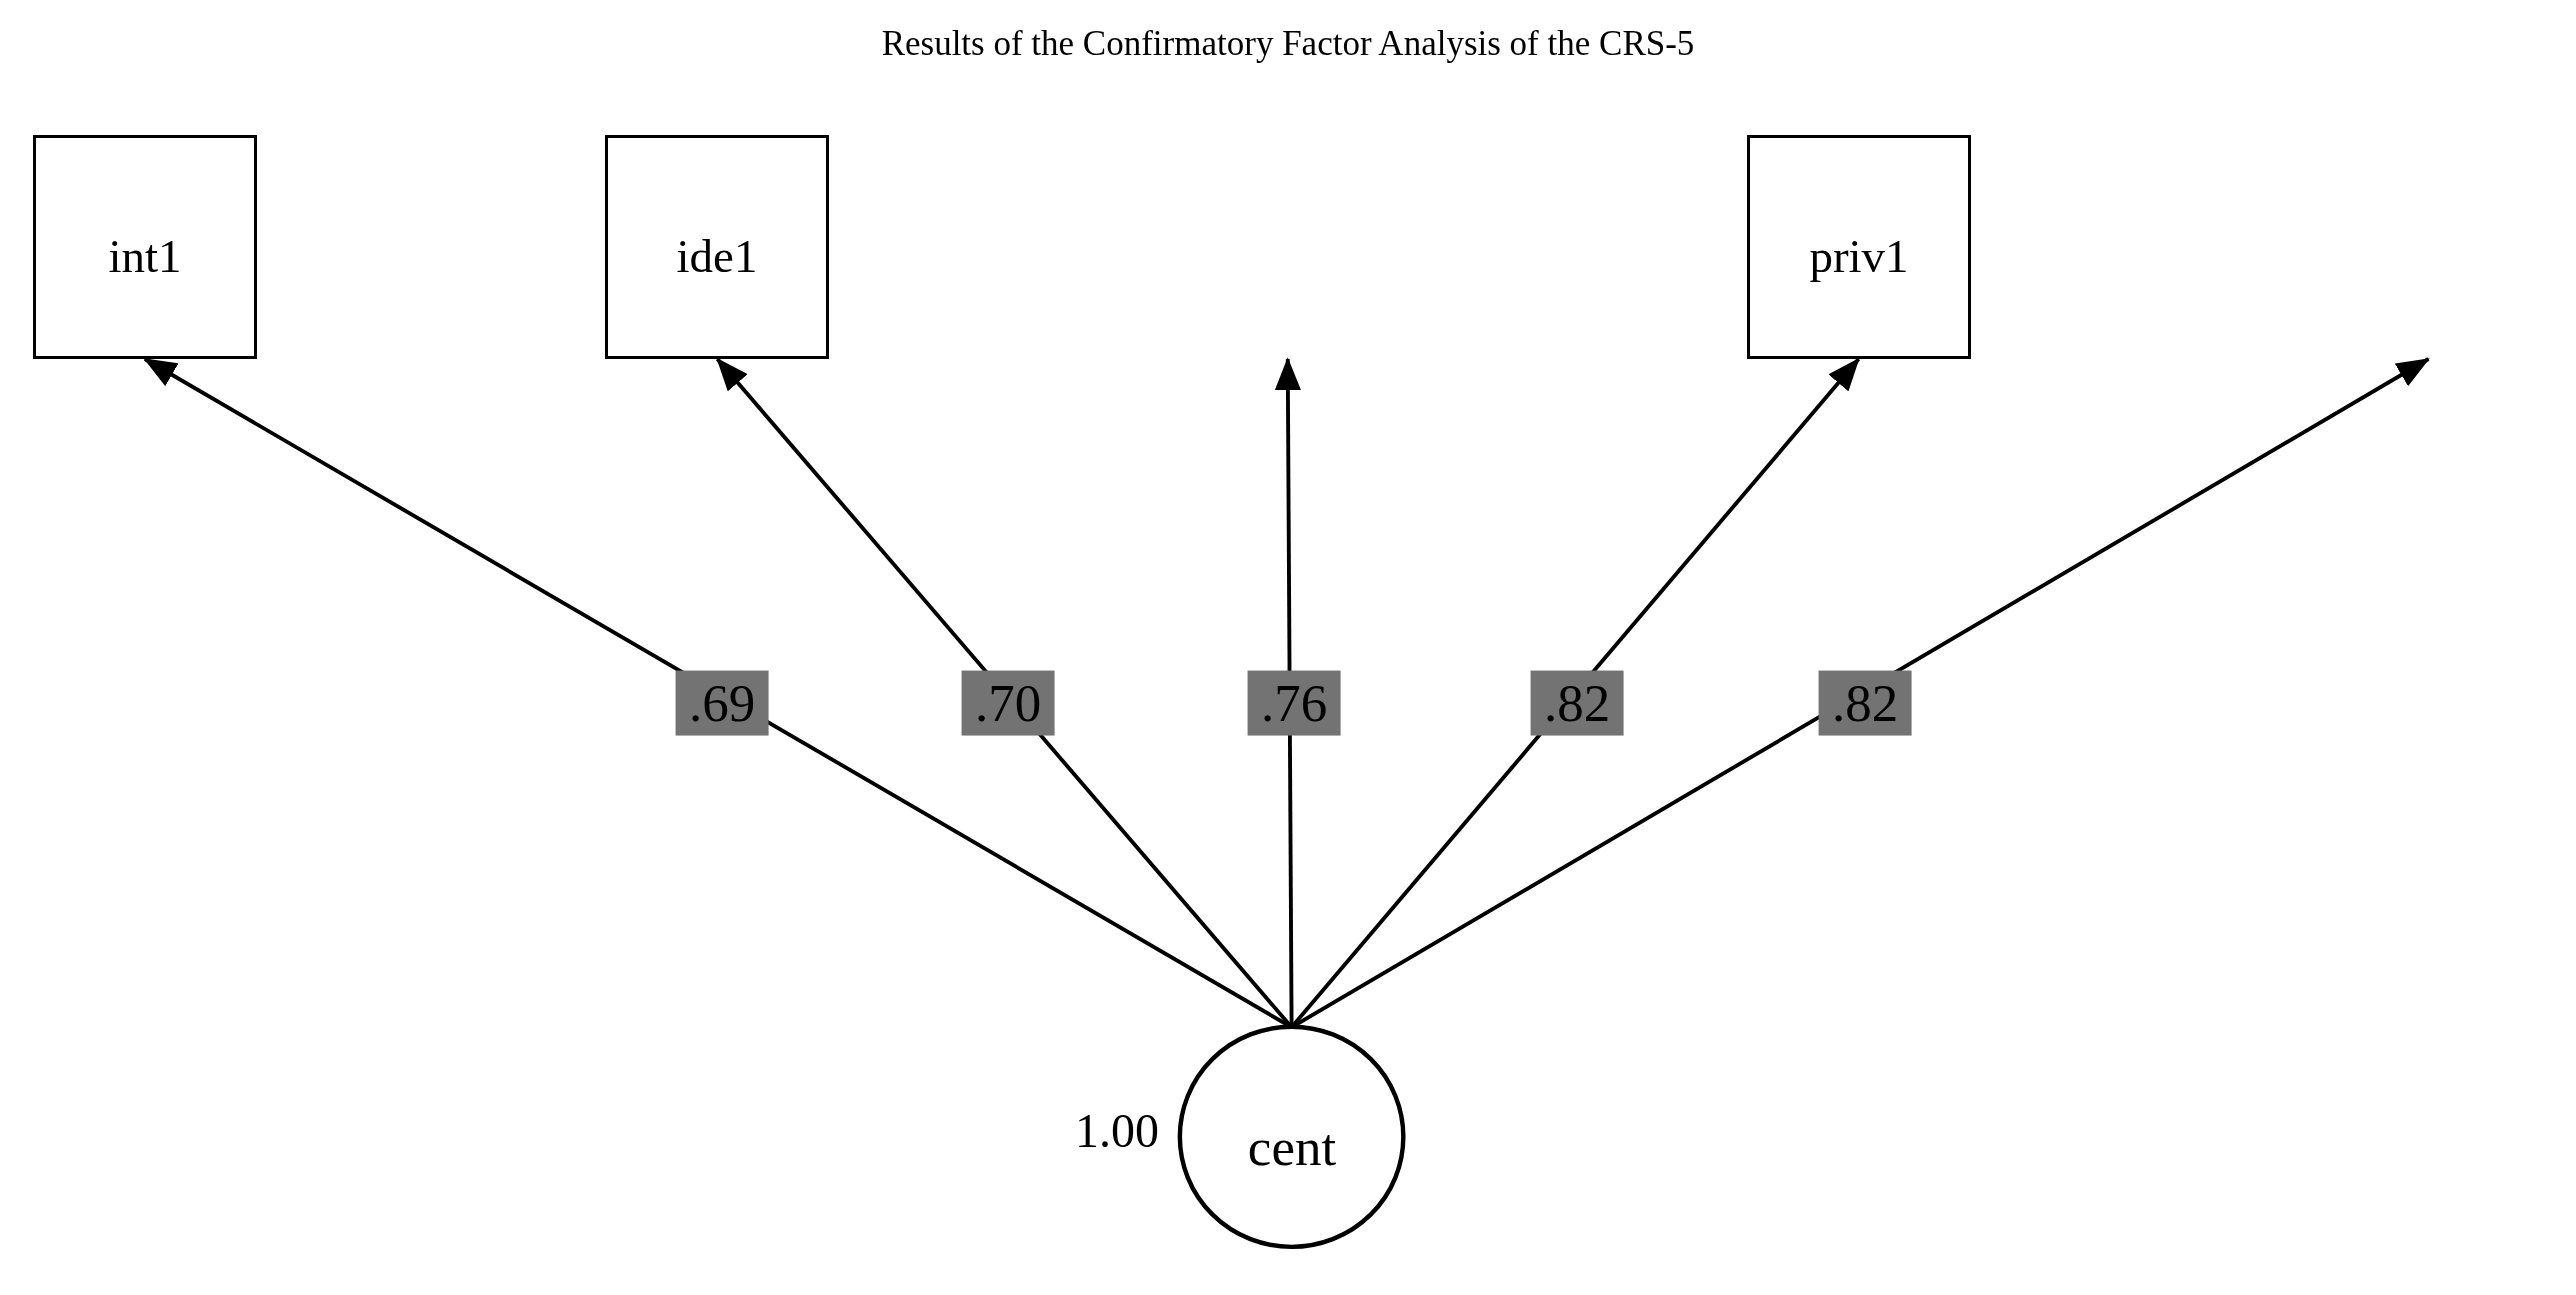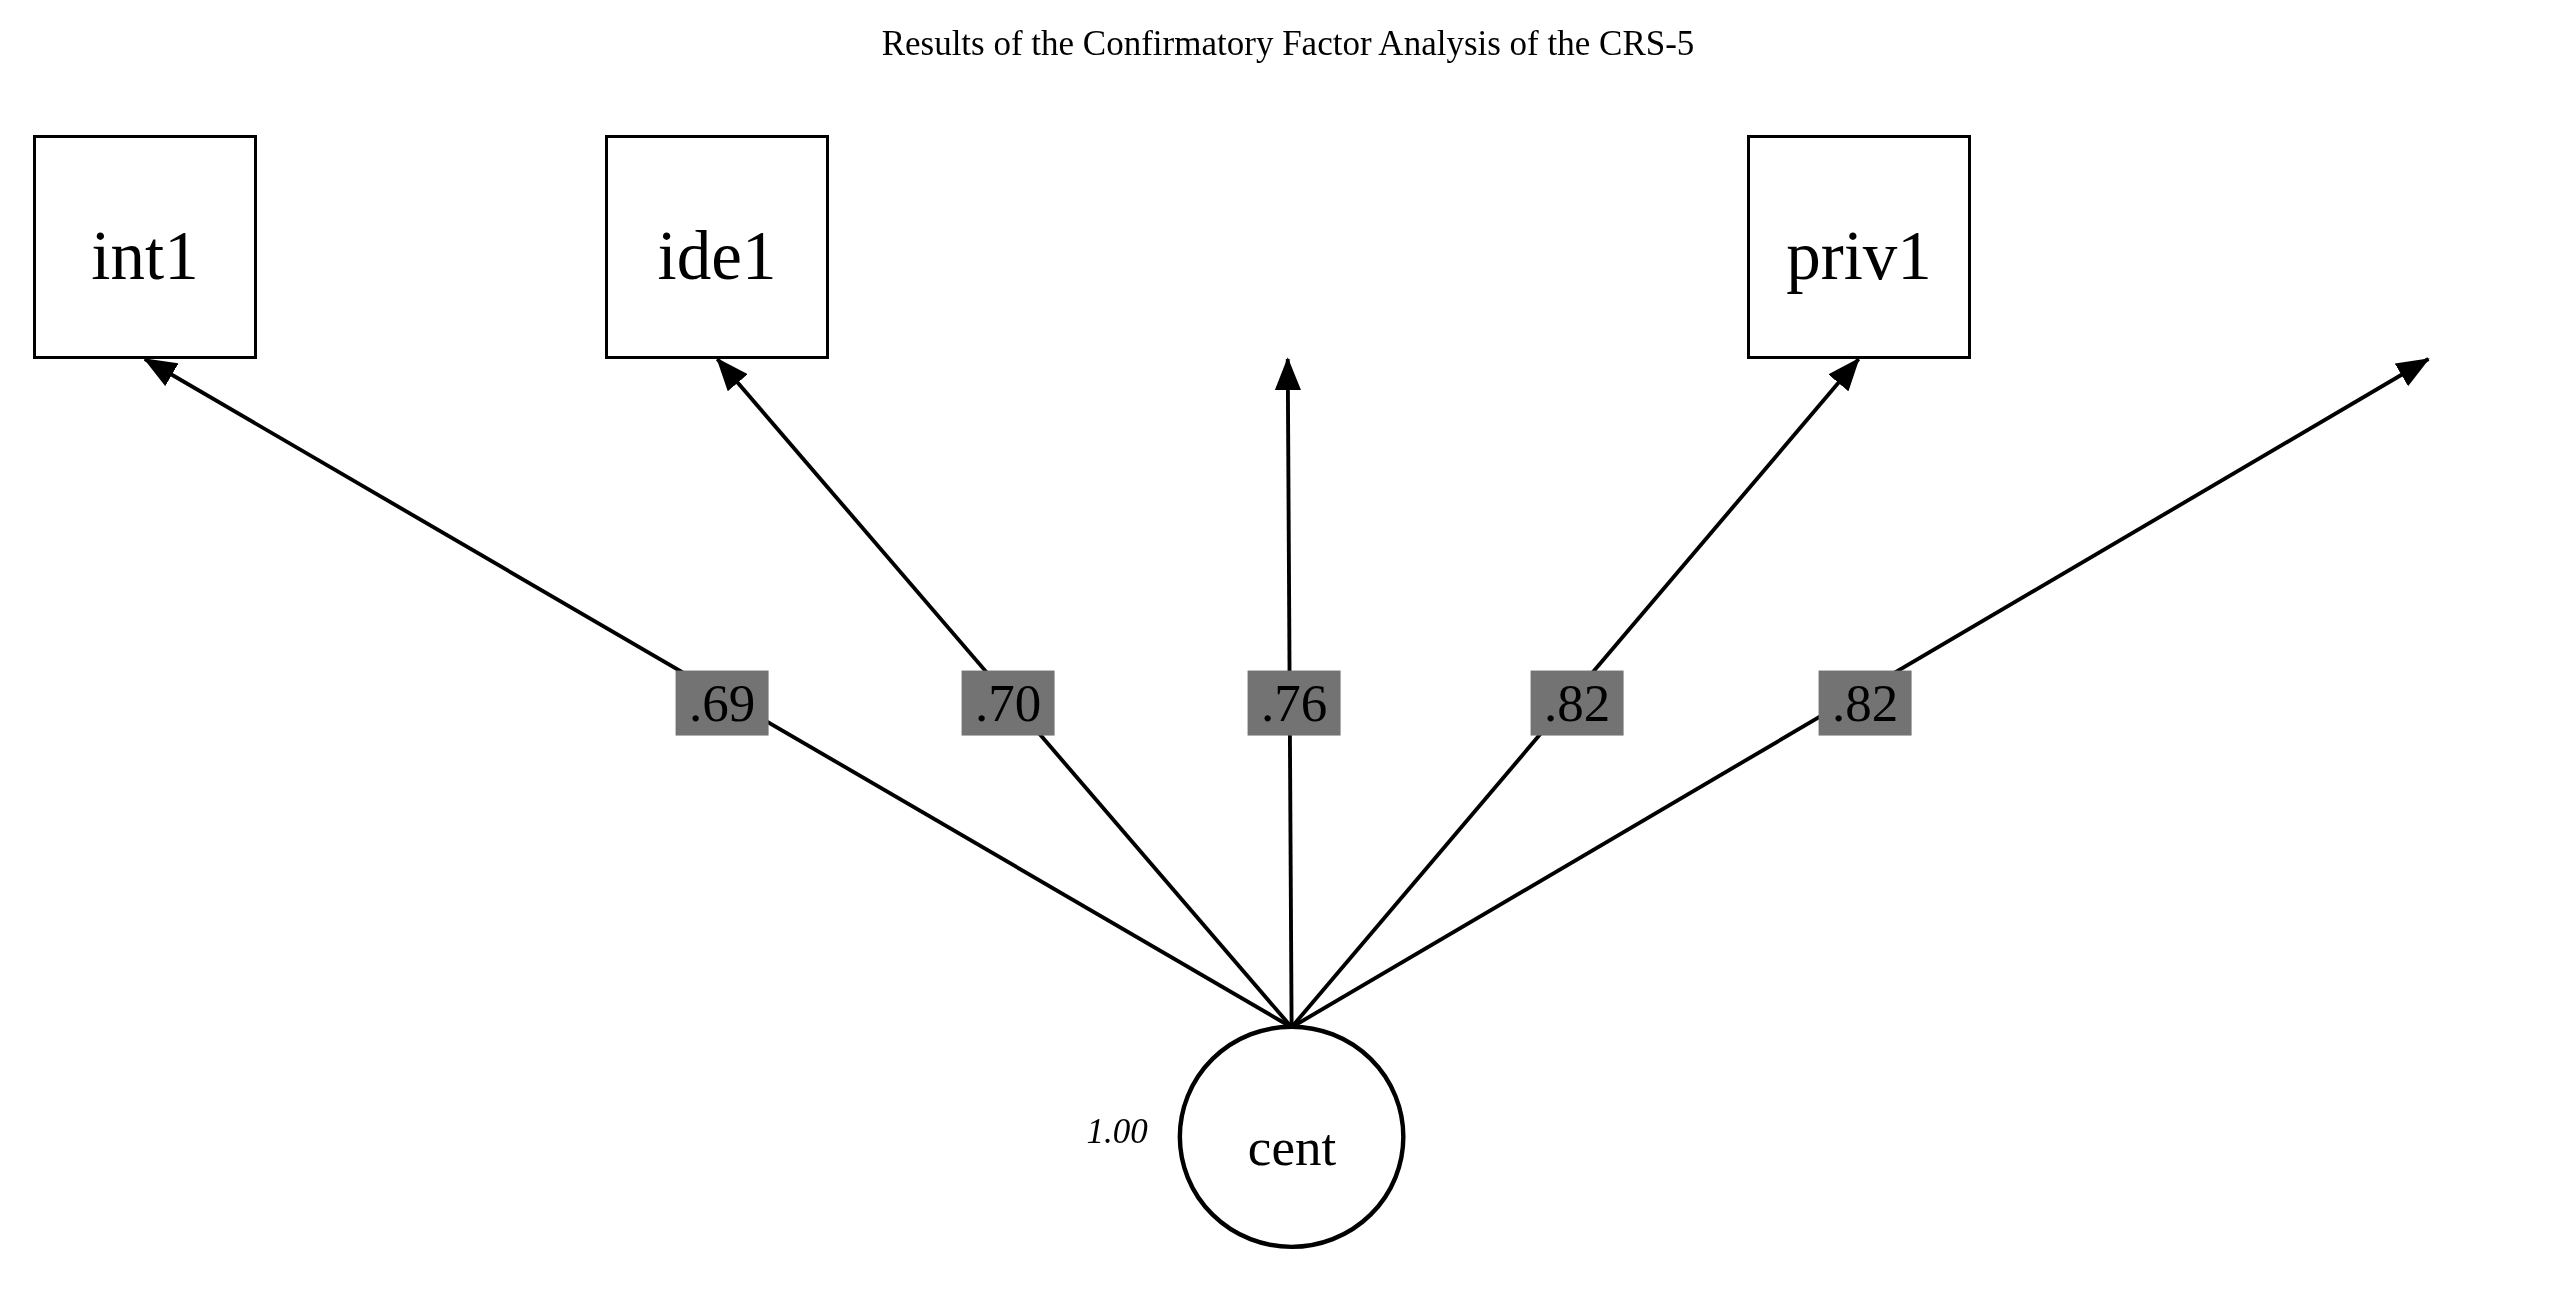--- a/index.html
+++ b/index.html
@@ -42,44 +42,43 @@
     height: 224px;
     box-sizing: border-box;
     border: 3.9px solid #000000;
     background: #ffffff;
     z-index: 1;
     display: flex;
     align-items: center;
     justify-content: center;
   }
   .box-label {
-    font-size: 69px;
+    font-size: 47px;
     line-height: 1;
     transform: translateY(8.9px);
   }
   .loading {
     position: absolute;
     transform: translate(-50%, -50%);
     font-size: 53px;
     line-height: 1.1;
     background: #737373;
     padding: 3.3px 13.3px;
     z-index: 3;
     white-space: nowrap;
   }
   .variance {
     position: absolute;
     transform: translate(-50%, -50%);
-    font-size: 35px;
+    font-size: 48px;
     line-height: 1.1;
     background: #ffffff;
     padding: 2.2px 5.5px;
     z-index: 3;
     white-space: nowrap;
-    font-style: italic;
   }
   .factor-label {
     position: absolute;
     transform: translate(-50%, -50%);
     font-size: 53px;
     line-height: 1;
     z-index: 3;
     white-space: nowrap;
   }
 </style>

